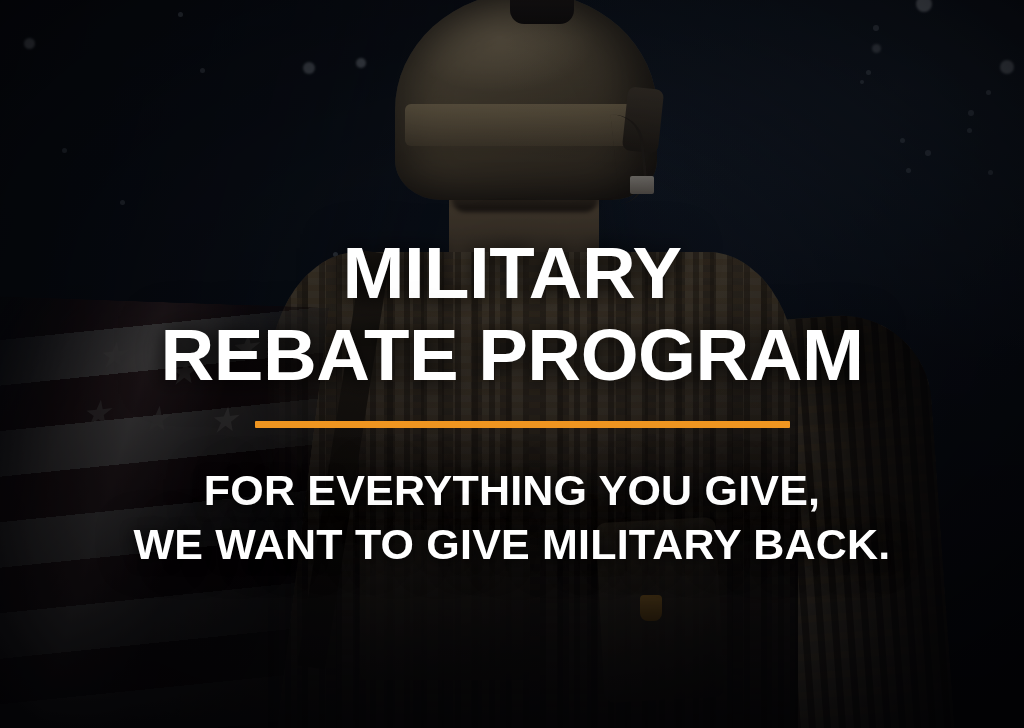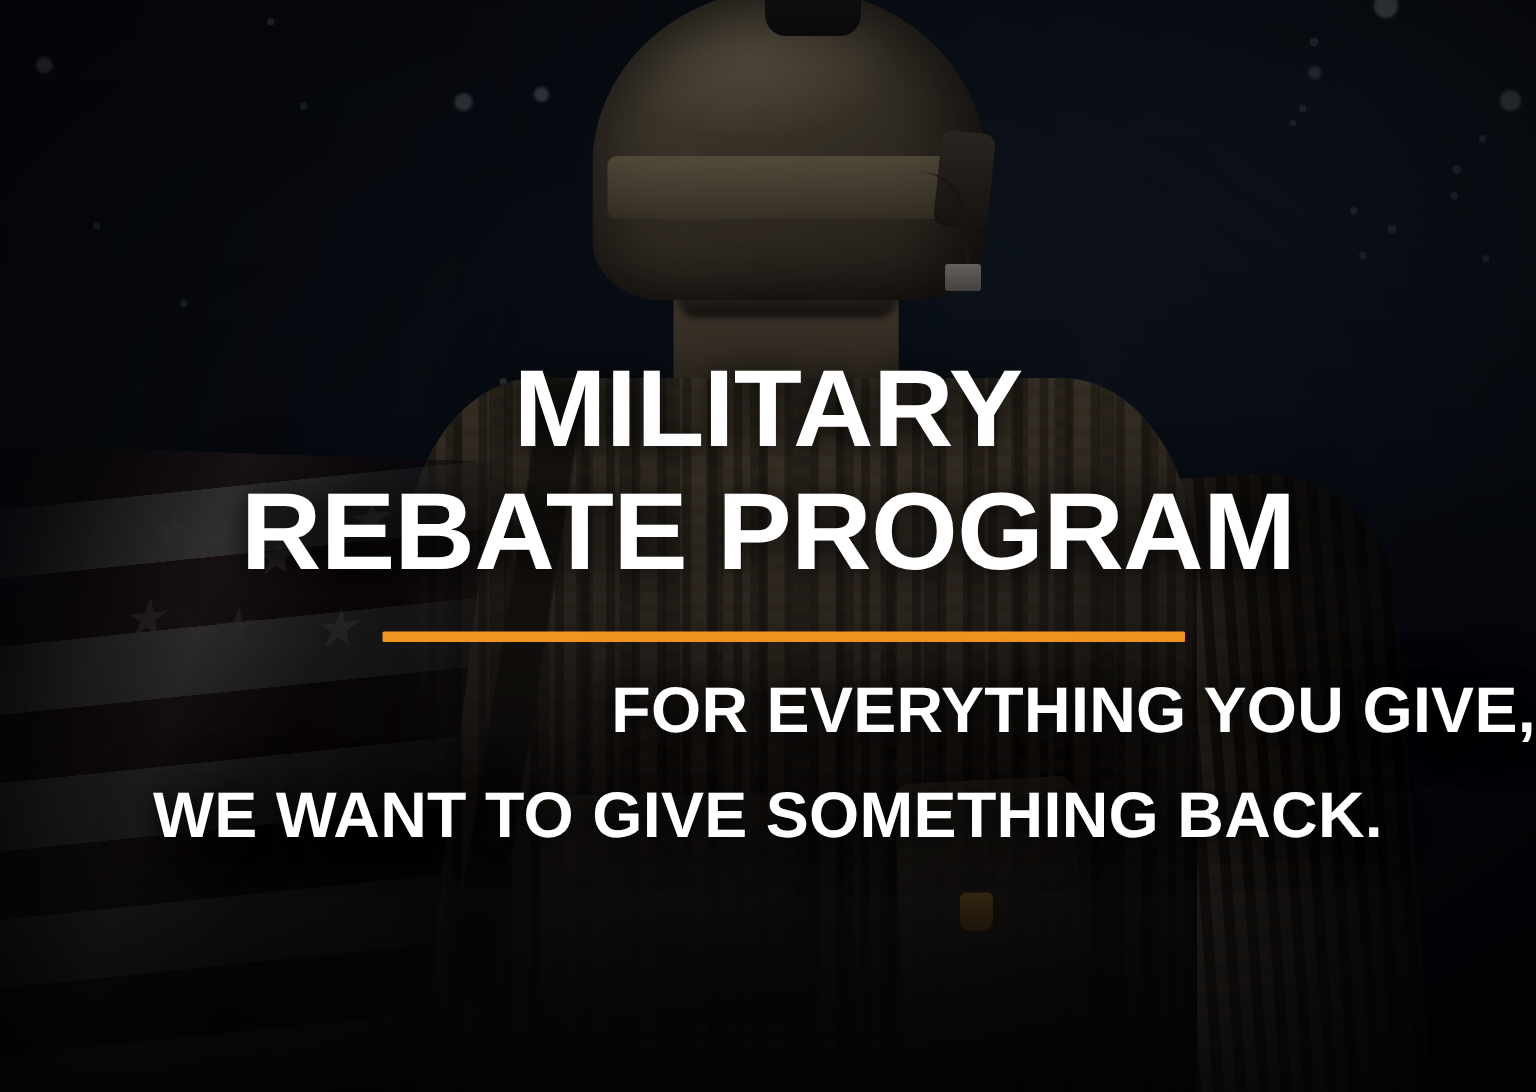--- a/index.html
+++ b/index.html
@@ -272,21 +272,21 @@
   .sub{
     position:absolute; left:0; right:0;
     color:#ffffff;
     font-weight:700;
     font-size:43px;
     letter-spacing:.2px;
     line-height:1.05;
     text-shadow:0 2px 14px rgba(0,0,0,.8), 0 0 36px rgba(0,0,0,.55);
     white-space:nowrap;
   }
-  .sub1{ top:416px;text-align:right; }
+  .sub1{ top:432px; }
   .sub2{ top:486px; font-size:43px; }
 </style>
 </head>
 <body>
 
 <div class="banner">
 
   <div class="photo">
     <div class="sky"></div>
     <div class="wedge"></div>
@@ -364,16 +364,16 @@
 
   <div class="content">
     <div class="headline line1">MILITARY</div>
 
     <div class="headline line2">REBATE PROGRAM</div>
 
     <div class="rule" style="background: rgb(239, 149, 32);"></div>
 
     <div class="sub sub1">FOR EVERYTHING YOU GIVE,</div>
 
-    <div class="sub sub2">WE WANT TO GIVE SOMETHING BACK.</div>
+    <div class="sub sub2">WE WANT TO GIVE MILITARY BACK.</div>
   </div>
 
 </div>
 
 </body></html>

